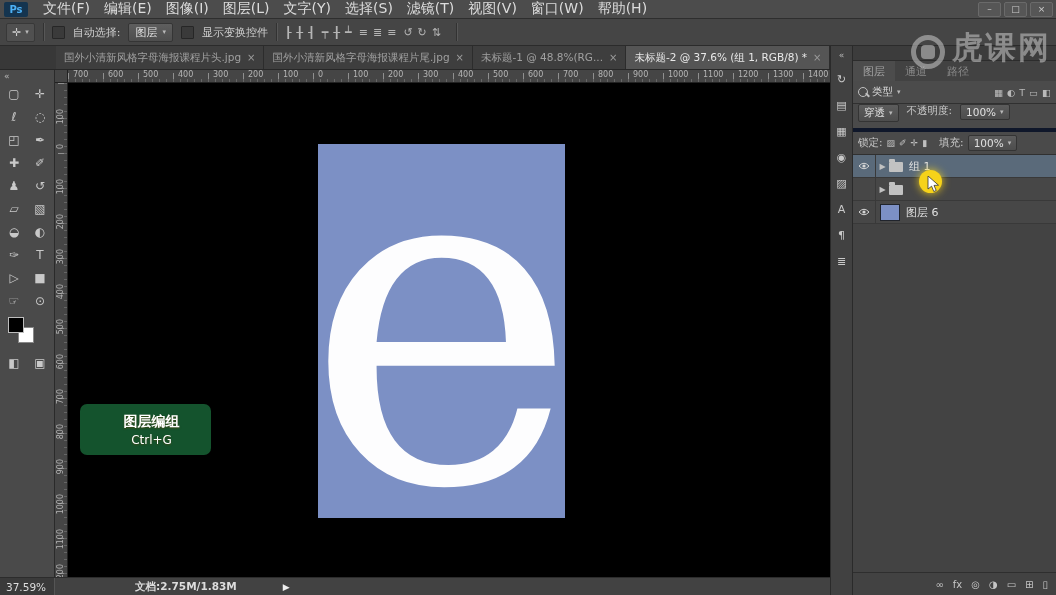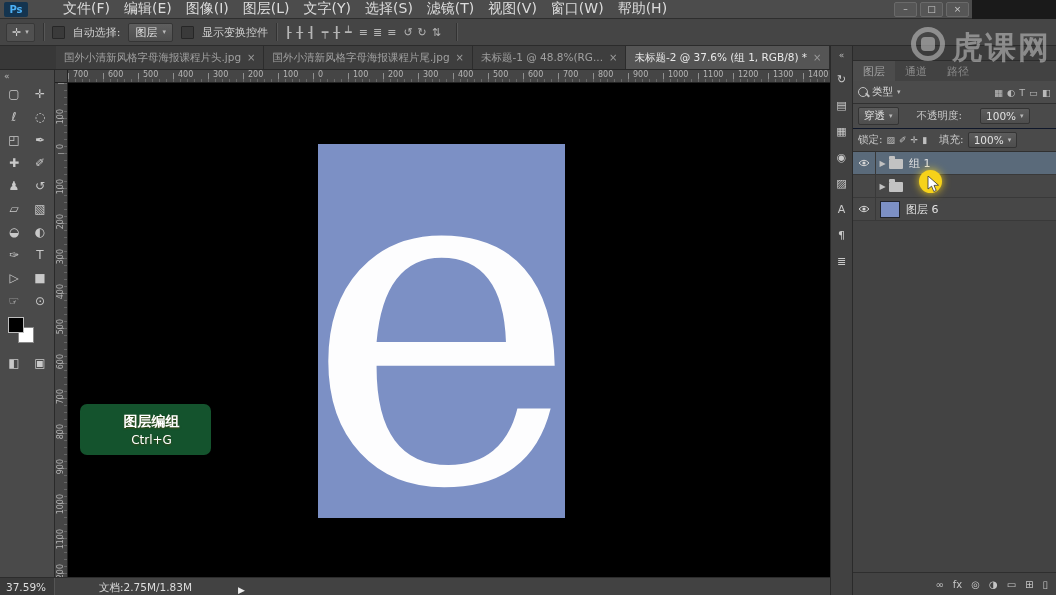--- a/index.html
+++ b/index.html
@@ -1,21 +1,21 @@
 <!DOCTYPE html>
 <html><head>
 <meta charset="utf-8">
 <style>
   html,body{margin:0;padding:0;background:#111;}
   .app{position:relative;width:1056px;height:595px;background:#1a1a1a;overflow:hidden;
        font-family:"DejaVu Sans","Liberation Sans",sans-serif;color:#d8d8d8;}
 
   
-  .menubar{position:absolute;left:0;top:0;width:972px;height:19px;background:#4c4c4c;
-           border-bottom:1px solid #2e2e2e;display:flex;align-items:center;box-sizing:border-box;gap:20px;}
+  .menubar{position:absolute;left:0;top:0;width:1056px;height:19px;background:#4c4c4c;
+           border-bottom:1px solid #2e2e2e;display:flex;align-items:center;box-sizing:border-box;}
   .pslogo{width:24px;height:15px;margin:0 8px 0 4px;background:#14344f;color:#4db1f5;font-size:10px;
           font-weight:bold;display:flex;align-items:center;justify-content:center;border-radius:2px;}
   .menu-item{font-size:14px;color:#dcdcdc;padding:0 7px;white-space:nowrap;}
   #winctl{margin-left:auto;display:flex;gap:3px;padding-right:3px;}
   .winbtn{width:21px;height:13px;border:1px solid #6a6a6a;background:#565656;color:#ccc;font-size:9px;
           line-height:12px;text-align:center;border-radius:2px;}
 
   
   .optionsbar{position:absolute;left:0;top:19px;width:1056px;height:27px;background:#454545;
               border-bottom:1px solid #2b2b2b;display:flex;align-items:center;gap:8px;padding:0 6px;
@@ -75,25 +75,25 @@
 
   
   .tooltip{position:absolute;left:80px;top:404px;width:119px;height:51px;background:#edc21b;border-radius:7px;
            display:flex;flex-direction:column;align-items:center;justify-content:center;gap:2px;z-index:40;
            box-shadow:0 2px 6px rgba(0,0,0,.5);}
   .tt1{font-size:14px;font-weight:bold;color:#fff;text-shadow:0 1px 2px rgba(95,62,0,.6);}
   .tt2{font-size:12px;color:#fff;text-shadow:0 1px 2px rgba(95,62,0,.6);}
 
   
   .statusbar{position:absolute;left:0;top:577px;width:830px;height:18px;background:#424242;
-             border-top:1px solid #2c2c2c;display:flex;align-items:flex-end;font-size:10.5px;color:#ddd;
+             border-top:1px solid #2c2c2c;display:flex;align-items:center;font-size:10.5px;color:#ddd;
              box-sizing:border-box;}
   .zoomfield{padding:0 8px 0 6px;border-right:1px solid #555;height:100%;display:flex;align-items:center;
              background:#3a3a3a;min-width:48px;box-sizing:border-box;}
-  .docinfo{margin-left:44px;}
+  .docinfo{margin-left:80px;font-weight:bold;}
   .statusarrow{color:#eee;font-size:9px;margin-left:46px;}
 
   
   .strip{position:absolute;left:830px;top:46px;width:22px;height:549px;background:#414141;
          border-left:1px solid #2a2a2a;display:flex;flex-direction:column;align-items:center;gap:13px;
          padding-top:4px;box-sizing:border-box;}
   .strip-collapse{font-size:9px;color:#bbb;}
   .stripicon{font-size:11px;color:#c9c9c9;}
   .panelcol{position:absolute;left:852px;top:46px;width:204px;height:549px;background:#4a4a4a;
             border-left:1px solid #2a2a2a;display:flex;flex-direction:column;box-sizing:border-box;}
@@ -102,21 +102,21 @@
   .ptab{padding:0 10px;font-size:11px;display:flex;align-items:center;color:#bdbdbd;}
   .ptab.active{background:#4f4f4f;color:#e5e5e5;}
   .filterrow{height:22px;display:flex;align-items:center;gap:4px;padding:0 5px;border-bottom:1px solid #303030;
              background:#4b4b4b;flex:none;}
   .minizoom{width:8px;height:8px;border:1px solid #c0c0c0;border-radius:50%;position:relative;flex:none;}
   .minizoom::after{content:"";position:absolute;left:6px;top:6px;width:5px;height:2px;background:#c0c0c0;
                    transform:rotate(45deg);}
   .filterlabel{font-size:10.5px;color:#d5d5d5;}
   #ficons{margin-left:auto;display:flex;gap:4px;align-items:center;}
   .ficon{font-size:9.5px;color:#b9b9b9;}
-  .blendrow{height:24px;display:flex;align-items:center;gap:18px;padding:0 5px;border-bottom:1px solid #0f172a;flex:none;}
+  .blendrow{height:24px;display:flex;align-items:flex-start;gap:8px;padding:0 5px;border-bottom:4px solid #0f172a;flex:none;}
   .dd-sm{display:flex;align-items:center;gap:4px;background:linear-gradient(#5c5c5c,#4d4d4d);
          border:1px solid #343434;border-radius:2px;padding:1px 5px;font-size:10.5px;color:#e0e0e0;}
   .plabel{font-size:10.5px;color:#c9c9c9;white-space:nowrap;}
   .lockrow{height:22px;display:flex;align-items:center;gap:4px;padding:0 5px;border-bottom:1px solid #303030;flex:none;}
   .lockicon{font-size:9px;color:#bfbfbf;}
   .layers{flex:1;background:#434343;overflow:hidden;}
   .lrow{height:22px;display:flex;align-items:center;border-bottom:1px solid #393939;background:#474747;}
   .lrow.selected{background:#5a6a7a;}
   .eyecell{width:22px;height:100%;border-right:1px solid #393939;display:flex;align-items:center;
            justify-content:center;flex:none;}
@@ -124,21 +124,21 @@
   .folder{width:14px;height:10px;background:#c2c2c2;border-radius:1px;position:relative;margin-top:2px;flex:none;}
   .folder::before{content:"";position:absolute;top:-3px;left:0;width:6px;height:3px;background:#c2c2c2;
                   border-radius:1px 1px 0 0;}
   .thumb{width:18px;height:15px;background:#7c90c5;border:1px solid #20242c;margin-left:4px;flex:none;}
   .lname{font-size:11px;color:#e2e2e2;margin-left:6px;white-space:nowrap;}
   .pfooter{height:22px;background:#424242;border-top:1px solid #2e2e2e;display:flex;align-items:center;
            justify-content:flex-end;gap:9px;padding:0 8px;flex:none;}
   .fbtn{font-size:10px;color:#c6c6c6;}
 
   
-  .watermark{position:absolute;right:5px;top:27px;display:flex;align-items:flex-start;gap:7px;z-index:50;
+  .watermark{position:absolute;right:5px;top:27px;display:flex;align-items:flex-end;gap:7px;z-index:50;
              color:#bfbfbf;opacity:.6;pointer-events:none;}
   .wmlogo{width:34px;height:34px;border:5px solid #bfbfbf;border-radius:50%;box-sizing:border-box;position:relative;}
   .wmlogo::after{content:"";position:absolute;inset:5px;background:#bfbfbf;border-radius:4px;}
   .wmtext{font-size:31px;font-weight:bold;letter-spacing:2px;white-space:nowrap;}
   .clickwrap{position:absolute;left:919px;top:170px;width:30px;height:30px;z-index:60;pointer-events:none;}
   .circle{position:absolute;left:0;top:0;width:23px;height:23px;border-radius:50%;background:#f6d21a;
           box-shadow:0 0 8px rgba(246,210,26,.9);}
   .cursor{position:absolute;left:8px;top:6px;}
 </style>
 </head>

